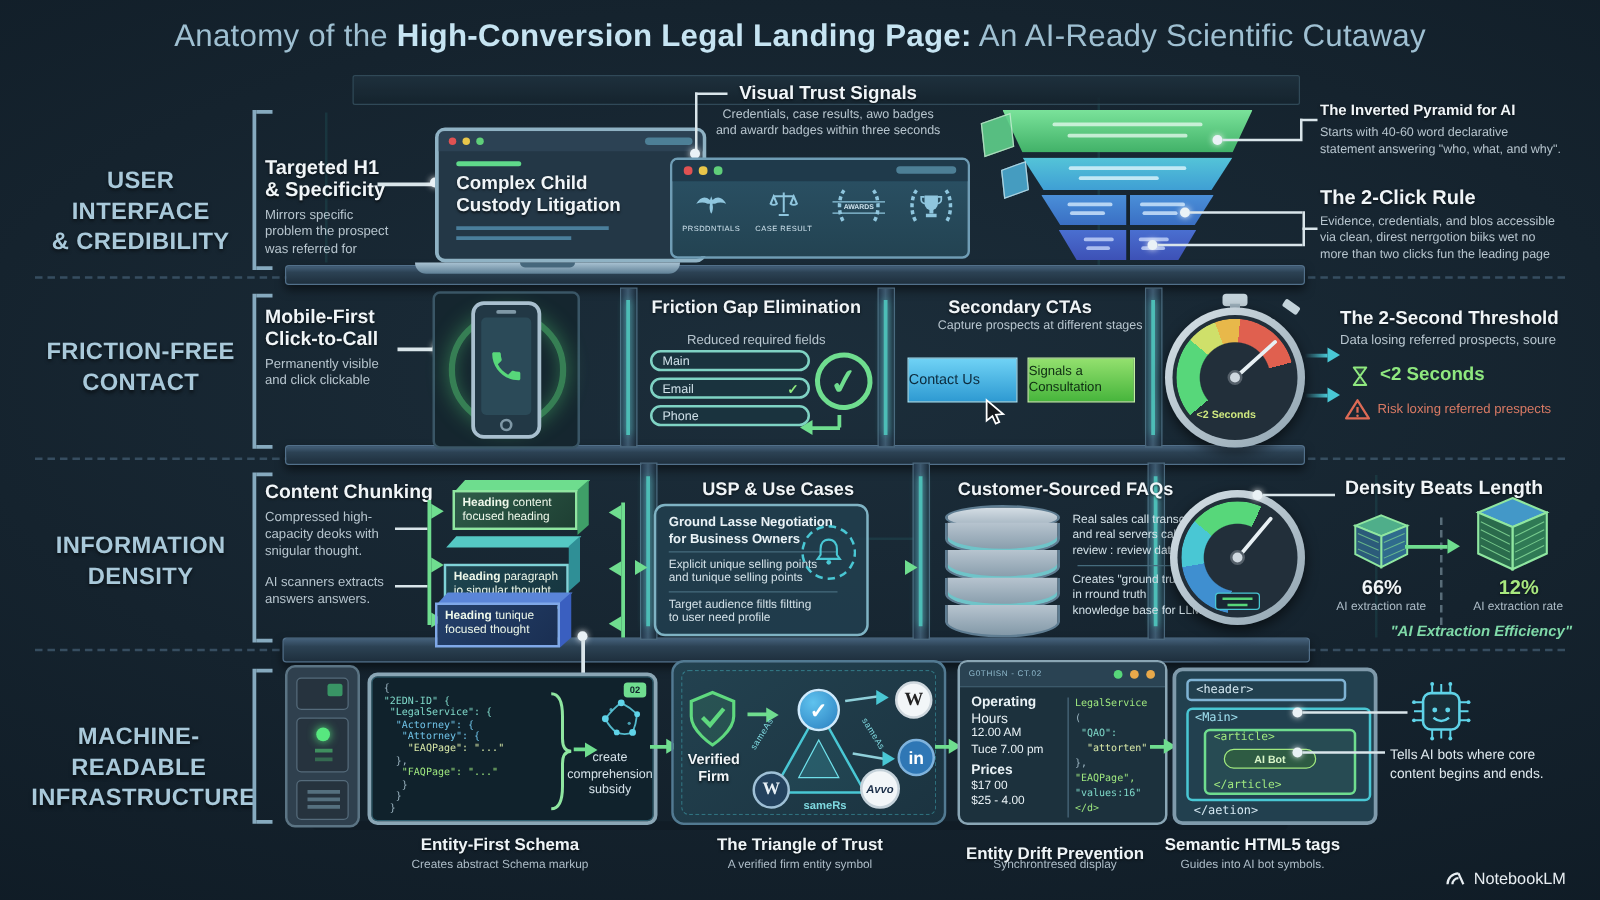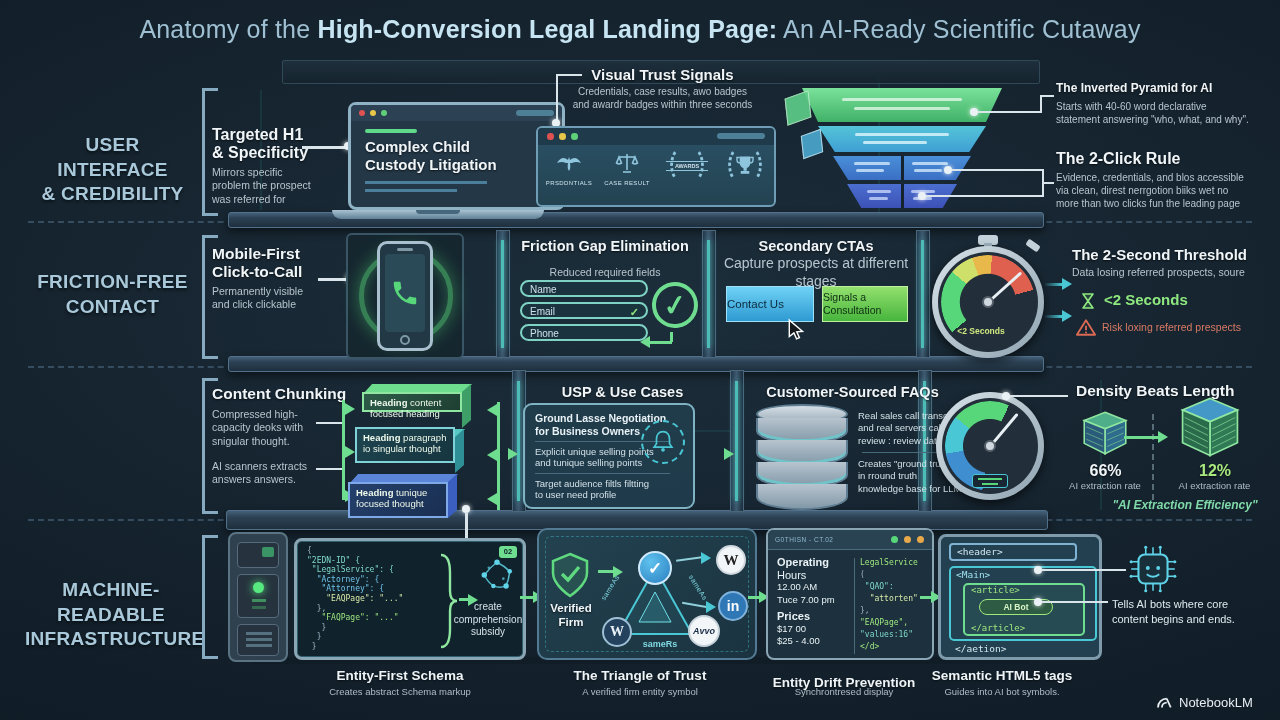--- a/index.html
+++ b/index.html
@@ -256,34 +256,34 @@
       <svg width="30" height="30" viewBox="0 0 24 24" style="position:absolute;left:5px;top:24px">
           <path d="M6.62 10.79c1.44 2.83 3.76 5.14 6.59 6.59l2.2-2.2c.27-.27.67-.36 1.02-.24 1.12.37 2.33.57 3.57.57.55 0 1 .45 1 1V20c0 .55-.45 1-1 1-9.39 0-17-7.61-17-17 0-.55.45-1 1-1h3.5c.55 0 1 .45 1 1 0 1.25.2 2.45.57 3.57.11.35.03.74-.25 1.02l-2.2 2.2z" fill="#57d77a"></path>
         </svg>
     </div>
     <div style="position:absolute;left:20px;bottom:3px;width:10px;height:10px;border:2px solid #7f98a6;border-radius:50%"></div>
   </div>
 
   <div class="abs" style="left:506px;top:238px;width:198px;height:124px">
     <div class="h ctr" style="font-size:14.5px">Friction Gap Elimination</div>
     <div class="ds ctr" style="font-size:10.5px;margin-top:12px">Reduced required fields</div>
-    <div class="fieldbox" style="position:absolute;left:14px;top:42px;width:128px;height:17px"><span>Name</span></div>
+    <div class="fieldbox" style="position:absolute;left:14px;top:42px;width:128px;height:17px"><span>Main</span></div>
     <div class="fieldbox" style="position:absolute;left:14px;top:64px;width:128px;height:17px"><span>Email</span>
       <span style="position:absolute;right:7px;top:1px;color:#8fe87f;font-weight:bold;font-size:11px">✓</span></div>
     <div class="fieldbox" style="position:absolute;left:14px;top:86px;width:128px;height:17px"><span>Phone</span></div>
     <div style="position:absolute;left:146px;top:44px;width:46px;height:46px;border:4px solid #6fdd8f;border-radius:50%;transform:rotate(-8deg);color:#6fdd8f;font-size:28px;font-weight:bold;text-align:center;line-height:40px"><span>✓</span></div>
     <div class="gln" style="position:absolute;left:164px;top:94px;width:2.5px;height:10px"></div>
     <div class="gln" style="position:absolute;left:142px;top:103px;width:24px;height:2.5px"></div>
     <div class="arr-l" style="position:absolute;left:134px;top:98px"></div>
   </div>
 
   <div class="abs" style="left:718px;top:238px;width:196px;height:124px">
     <div class="h ctr" style="font-size:14.5px">Secondary CTAs</div>
     <div class="ds 
-ctr" style="font-size:14px;text-align:center;margin-top:1px">Capture prospects at different stages</div>
+ctr" style="font-size:10px;text-align:right;margin-top:1px">Capture prospects at different stages</div>
     <div class="btn" style="position:absolute;left:8px;top:48px;width:88px;height:36px;background:linear-gradient(180deg,#6fd2f5,#2e9ad2);border:1.5px solid #9fe2f8;color:#0c2a3c;font-size:11.5px;line-height:34px"><span>Contact Us</span></div>
     <div class="btn" style="position:absolute;left:104px;top:48px;width:86px;height:36px;background:linear-gradient(180deg,#93e06e,#47b53c);border:1.5px solid #bff0a0;color:#0e2d12;font-size:10.5px;line-height:1.25;padding-top:4px">
       <span>Signals a</span><br>
       <span>Consultation</span></div>
     <svg width="22" height="24" viewBox="0 0 20 20" style="position:absolute;left:68px;top:80px">
         <polygon points="3,1 3,16 7.2,12.6 9.6,18 12.2,16.9 9.8,11.6 15,11.2" fill="#15181c" stroke="#fff" stroke-width="1.3"></polygon>
       </svg>
   </div>
 
   <div class="abs" style="left:978px;top:235px;width:20px;height:10px;background:#c3d2da;border-radius:3px"></div>
@@ -307,20 +307,24 @@
       <path d="M5 3 H15 L10 10 L15 17 H5 L10 10 Z" fill="rgba(140,230,120,.15)" stroke="#8fe87f" stroke-width="1.6" stroke-linejoin="round"></path>
     </svg>
   <div class="abs h" style="left:1104px;top:291px;font-size:15px;color:#8fe87f;text-shadow:none">&lt;2 Seconds</div>
   <svg width="20" height="19" viewBox="0 0 22 20" class="abs" style="left:1076px;top:318px">
       <path d="M11 2 L21 18 H1 Z" fill="none" stroke="#dd6a55" stroke-width="2" stroke-linejoin="round"></path>
       <line x1="11" y1="8" x2="11" y2="13" stroke="#dd6a55" stroke-width="2"></line>
       <circle cx="11" cy="15.6" r="1.1" fill="#dd6a55"></circle>
     </svg>
   <div class="abs" style="left:1102px;top:321px;width:175px;font-size:10.5px;color:#d97a64">Risk loxing referred prespects</div>
 
+  <div class="abs rowlab" style="left:30px;top:425px;width:165px">
+    <span>INFORMATION</span><br>
+    <span>DENSITY</span>
+  </div>
   <div class="abs brk" style="left:202px;top:378px;height:136px;width:14px"></div>
 
   <div class="abs h" style="left:212px;top:385px;font-size:15.5px">Content Chunking</div>
   <div class="abs ds" style="left:212px;top:408px;font-size:10.5px">
     <span>Compressed high-</span><br>
     <span>capacity deoks with</span><br>
     <span>snigular thought.</span>
   </div>
   <div class="abs ds" style="left:212px;top:460px;font-size:10.5px">
     <span>AI scanners extracts</span><br>
@@ -328,27 +332,27 @@
   </div>
   <div class="abs ln" style="left:316px;top:422px;width:26px;height:2px"></div>
   <div class="abs ln" style="left:316px;top:468px;width:26px;height:2px"></div>
   <div class="abs gln" style="left:342px;top:400px;width:2.5px;height:100px"></div>
   <div class="abs arr-r" style="left:345px;top:403px"></div>
   <div class="abs arr-r" style="left:345px;top:446px"></div>
   <div class="abs arr-r" style="left:345px;top:490px"></div>
 
   <div class="b3d-top" style="left:368px;top:384px;width:100px;background:#6edd8e"></div>
   <div class="b3d-side" style="left:462px;top:388px;height:36px;background:#3f9f68"></div>
-  <div class="b3d-front" style="left:362px;top:392px;width:100px;height:20px;border-color:#8fe6a0;background:linear-gradient(135deg,#2e5c49,#1e3f33)">
+  <div class="b3d-front" style="left:362px;top:392px;width:100px;height:32px;border-color:#8fe6a0;background:linear-gradient(135deg,#2e5c49,#1e3f33)">
     <b>Heading</b><span> content</span><br>
     <span>focused heading</span>
   </div>
   <div class="b3d-top" style="left:361px;top:429px;width:100px;background:#55c8c4"></div>
   <div class="b3d-side" style="left:455px;top:433px;height:36px;background:#2f8f96"></div>
-  <div class="b3d-front" style="left:355px;top:427px;width:100px;height:36px;border-color:#7fd3d8;background:linear-gradient(135deg,#1e4550,#16353f)">
+  <div class="b3d-front" style="left:355px;top:451px;width:100px;height:36px;border-color:#7fd3d8;background:linear-gradient(135deg,#1e4550,#16353f)">
     <b>Heading</b><span> paragraph</span><br>
     <span>io singular thought</span>
   </div>
   <div class="b3d-top" style="left:354px;top:474px;width:100px;background:#5a85d8"></div>
   <div class="b3d-side" style="left:448px;top:478px;height:36px;background:#3a5fc0"></div>
   <div class="b3d-front" style="left:348px;top:482px;width:100px;height:36px;border-color:#7fa8e8;background:linear-gradient(135deg,#24406b,#1a2f52)">
     <b>Heading</b><span> tunique</span><br>
     <span>focused thought</span>
   </div>
   <div class="abs gln" style="left:497px;top:402px;width:2.5px;height:108px"></div>

